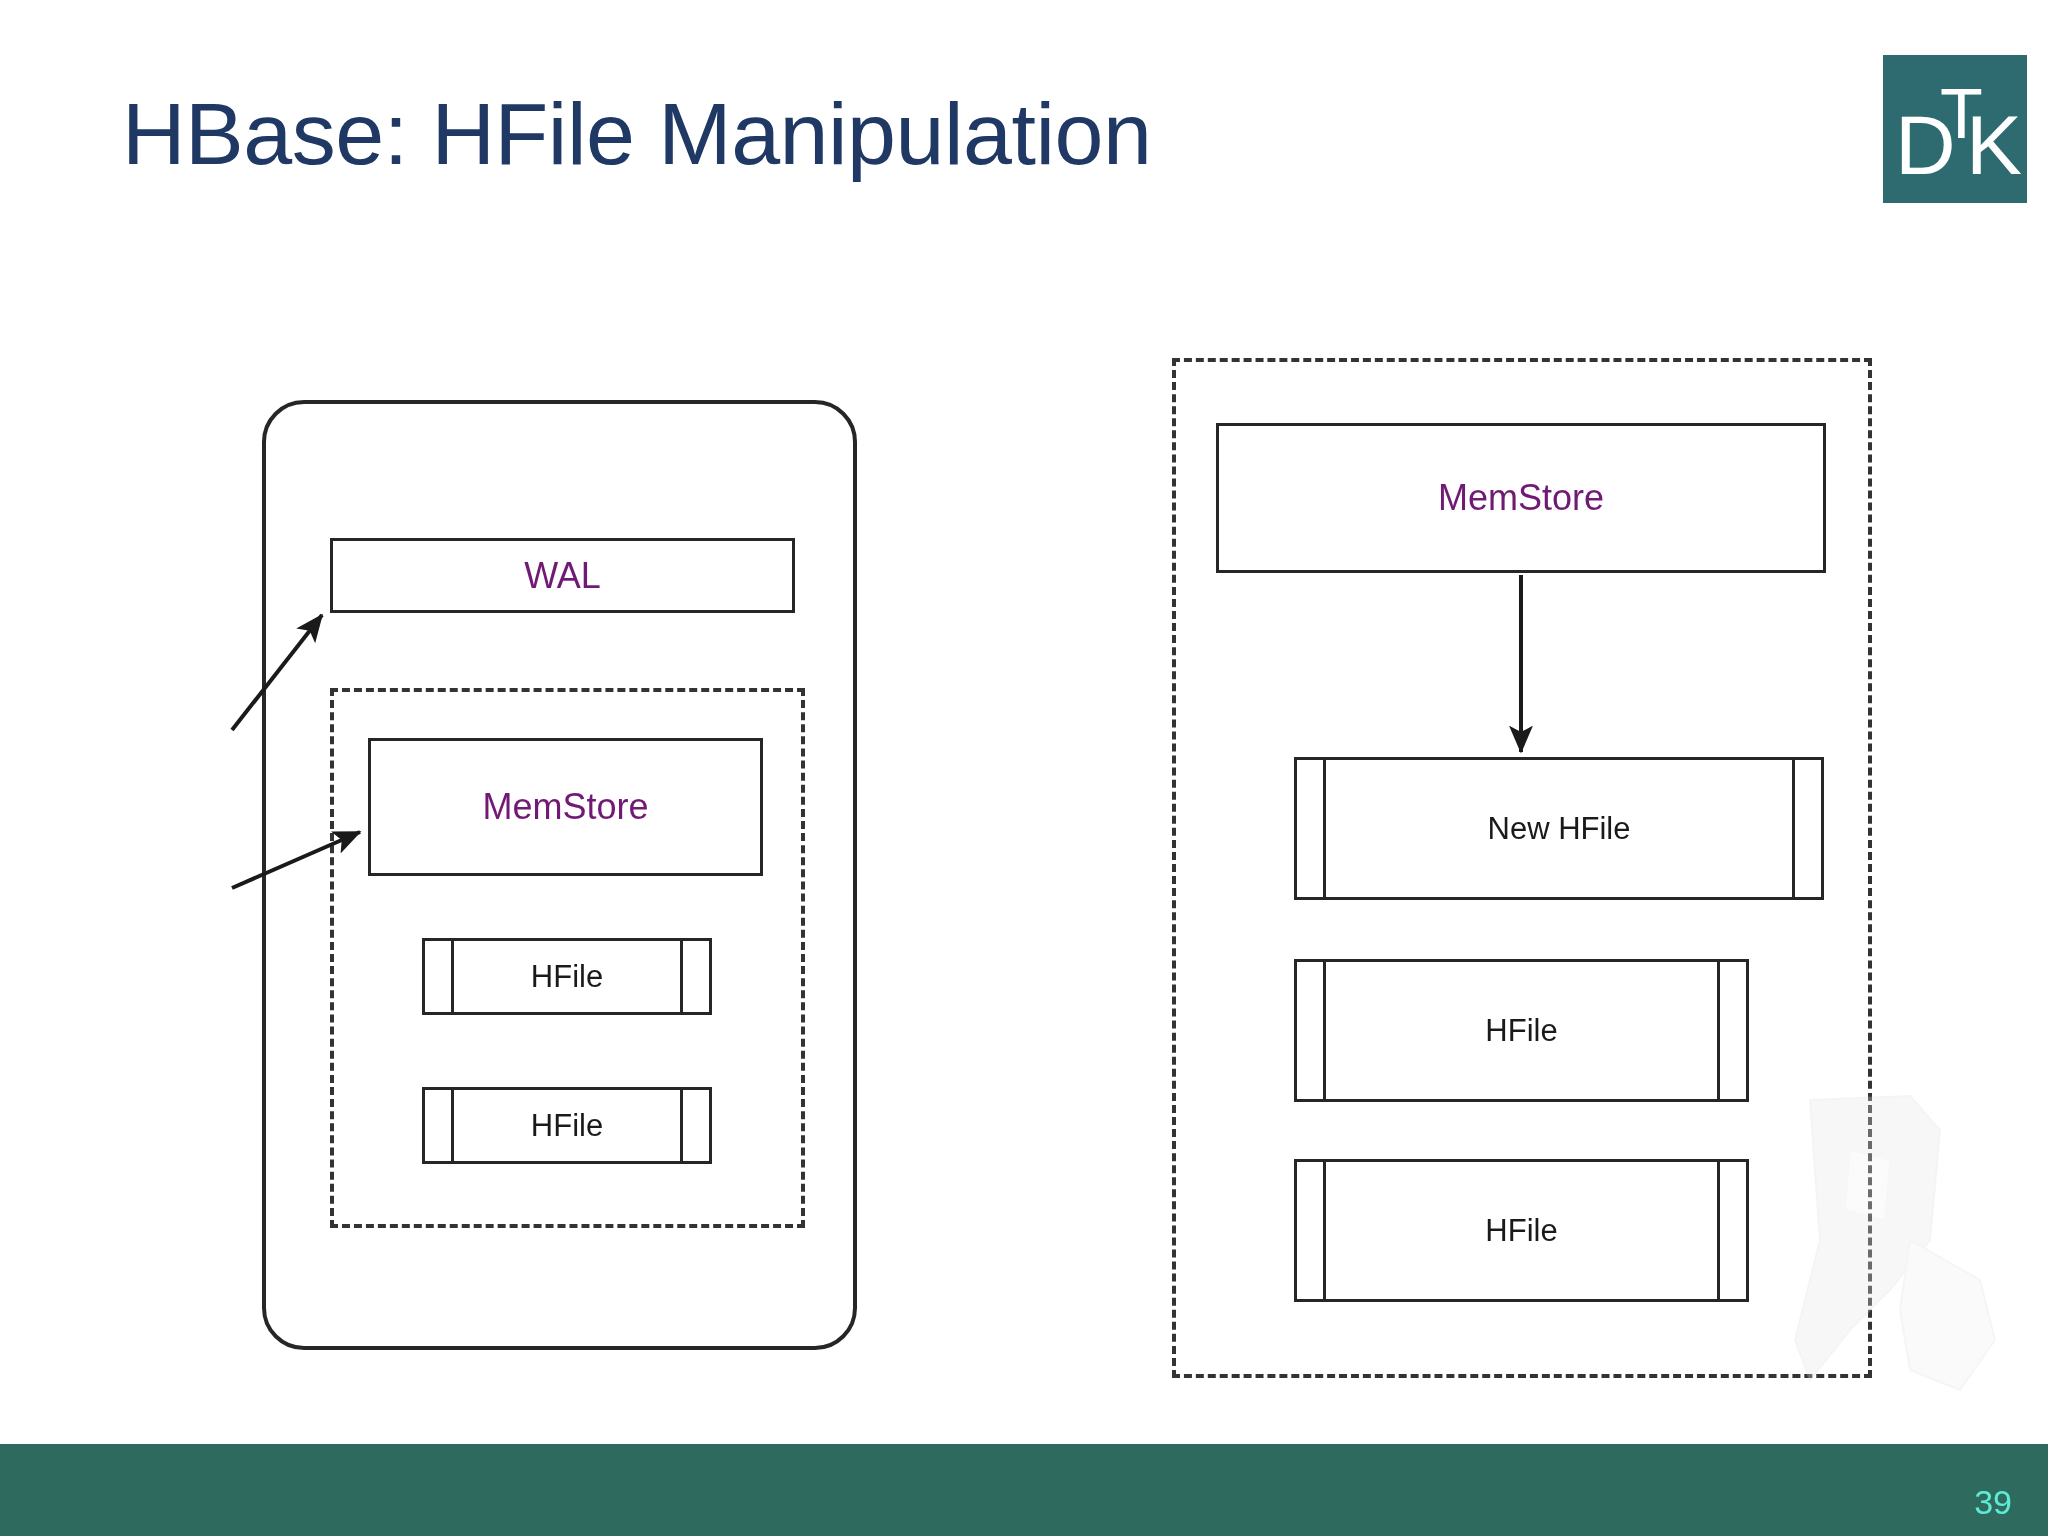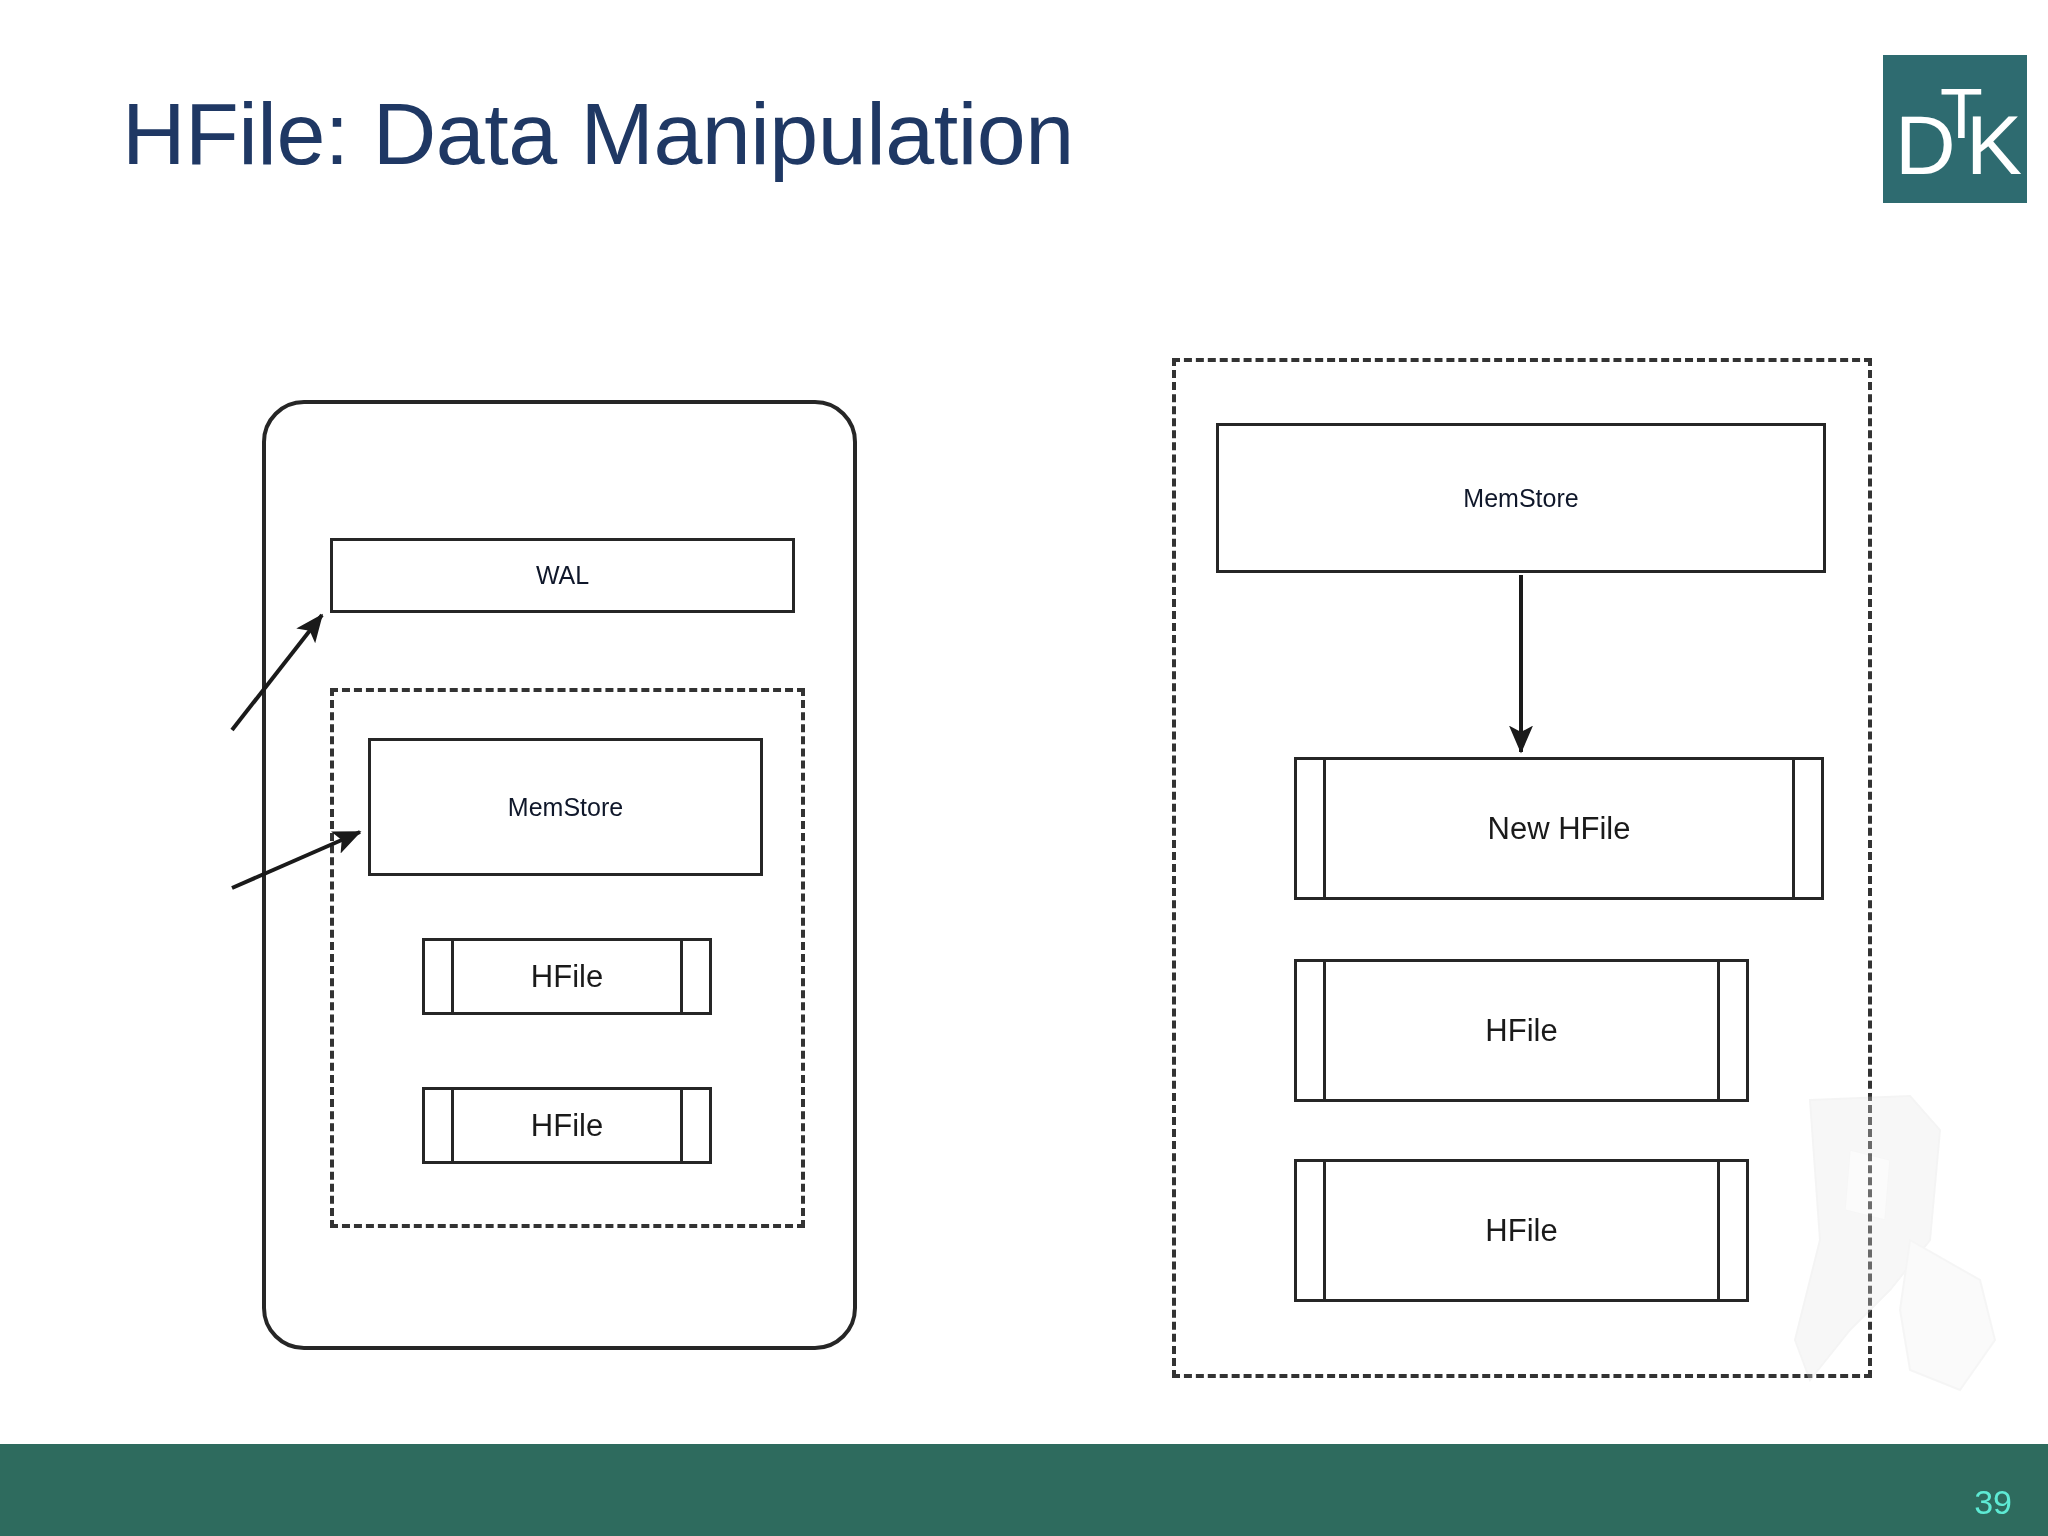--- a/index.html
+++ b/index.html
@@ -96,22 +96,22 @@
   }
   .box {
     position: absolute;
     box-sizing: border-box;
     background: #ffffff;
     border: 3px solid #262626;
     display: flex;
     align-items: center;
     justify-content: center;
     font-family: "Liberation Sans", sans-serif;
-    font-size: 25px;
-    color: #0f172a;
+    font-size: 36px;
+    color: #701a75;
   }
   .region-outer {
     position: absolute;
     box-sizing: border-box;
     border: 4px solid #262626;
     border-radius: 42px;
     background: transparent;
   }
   .dashed-box {
     position: absolute;
@@ -165,21 +165,21 @@
     top: 1090px;
     width: 230px;
     height: 330px;
     opacity: 0.30;
     pointer-events: none;
   }
 </style>
 </head>
 <body>
 
-<div id="slide-title">HFile: Data Manipulation</div>
+<div id="slide-title">HBase: HFile Manipulation</div>
 
 <div id="logo">
   <div id="logo-text">
     <span id="logo-d">D</span>
     <span id="logo-t">T</span>
     <span id="logo-k">K</span>
   </div>
 </div>
 
 <div class="diagram">

